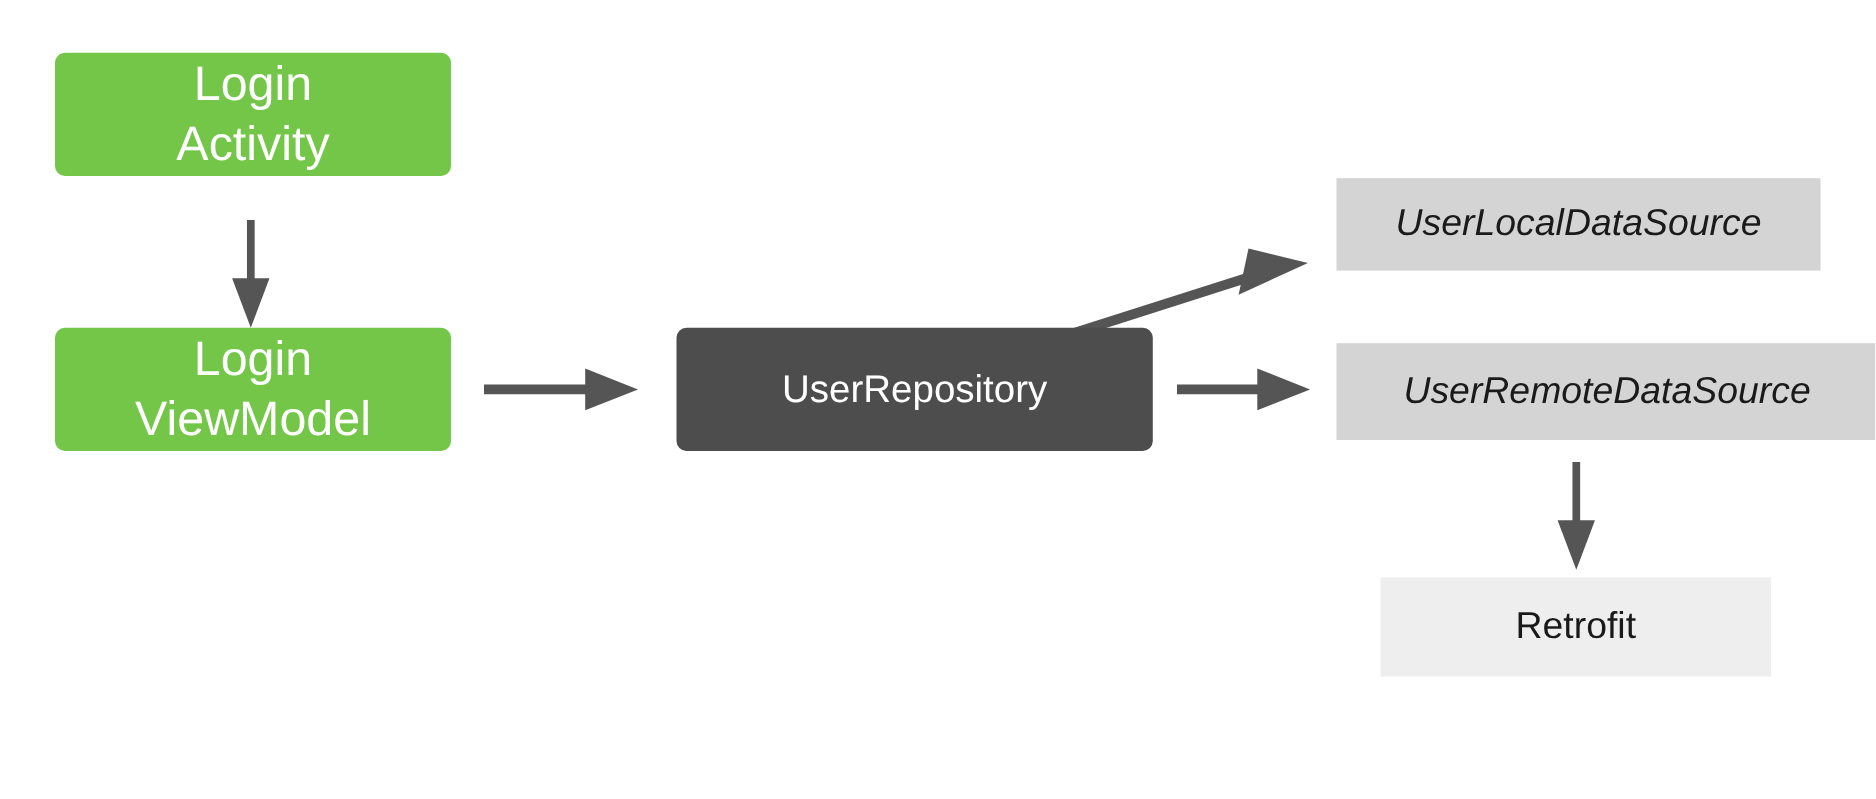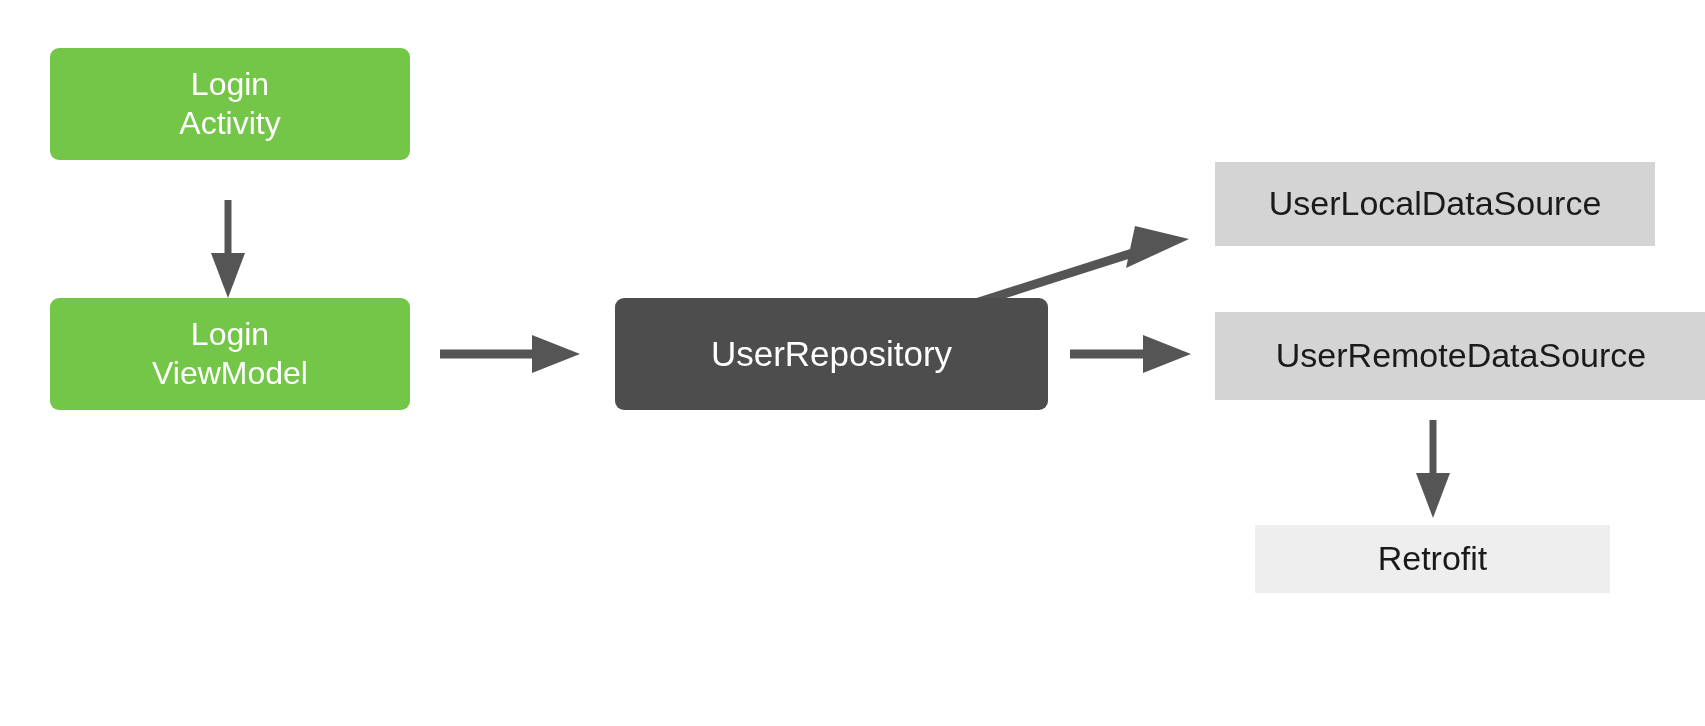--- a/index.html
+++ b/index.html
@@ -26,55 +26,56 @@
     text-align: center;
     box-sizing: border-box;
     line-height: 1.22;
     white-space: pre-line;
     font-family: "Liberation Sans", sans-serif;
   }
   .node-green {
     background: #73c648;
     color: #ffffff;
     border-radius: 9px;
-    font-size: 32px;
+    font-size: 44px;
   }
   .node-dark {
     background: #4d4d4d;
     color: #ffffff;
     border-radius: 9px;
     font-size: 35px;
     align-items: center;
   }
   .node-gray {
     background: #d4d4d4;
     color: #1a1a1a;
     border-radius: 0;
     font-size: 34px;
+    font-style: italic;
   }
   .node-lightgray {
     background: #eeeeee;
     color: #1a1a1a;
     border-radius: 0;
     font-size: 34px;
   }
   .edge-layer {
     position: absolute;
     left: 0;
     top: 0;
     width: 1705px;
     height: 726px;
     pointer-events: none;
   }
   #n-login-activity   { left: 50px;   top: 48px;  width: 360px; height: 112px; }
   #n-login-viewmodel  { left: 50px;   top: 298px; width: 360px; height: 112px; }
   #n-user-repository  { left: 615px;  top: 298px; width: 433px; height: 112px; }
   #n-user-local-ds    { left: 1215px; top: 162px; width: 440px; height: 84px;  }
   #n-user-remote-ds   { left: 1215px; top: 312px; width: 492px; height: 88px;  }
-  #n-retrofit         { left: 1255px; top: 525px; width: 355px; height: 68px;  }
+  #n-retrofit         { left: 1255px; top: 525px; width: 355px; height: 90px;  }
 </style>
 </head>
 <body>
 
 <div id="canvas">
 
   <svg class="edge-layer" viewBox="0 0 1705 726" width="1705" height="726" xmlns="http://www.w3.org/2000/svg">
 
     <g>
       <line x1="228" y1="200" x2="228" y2="258" stroke="#555555" stroke-width="7"></line>

